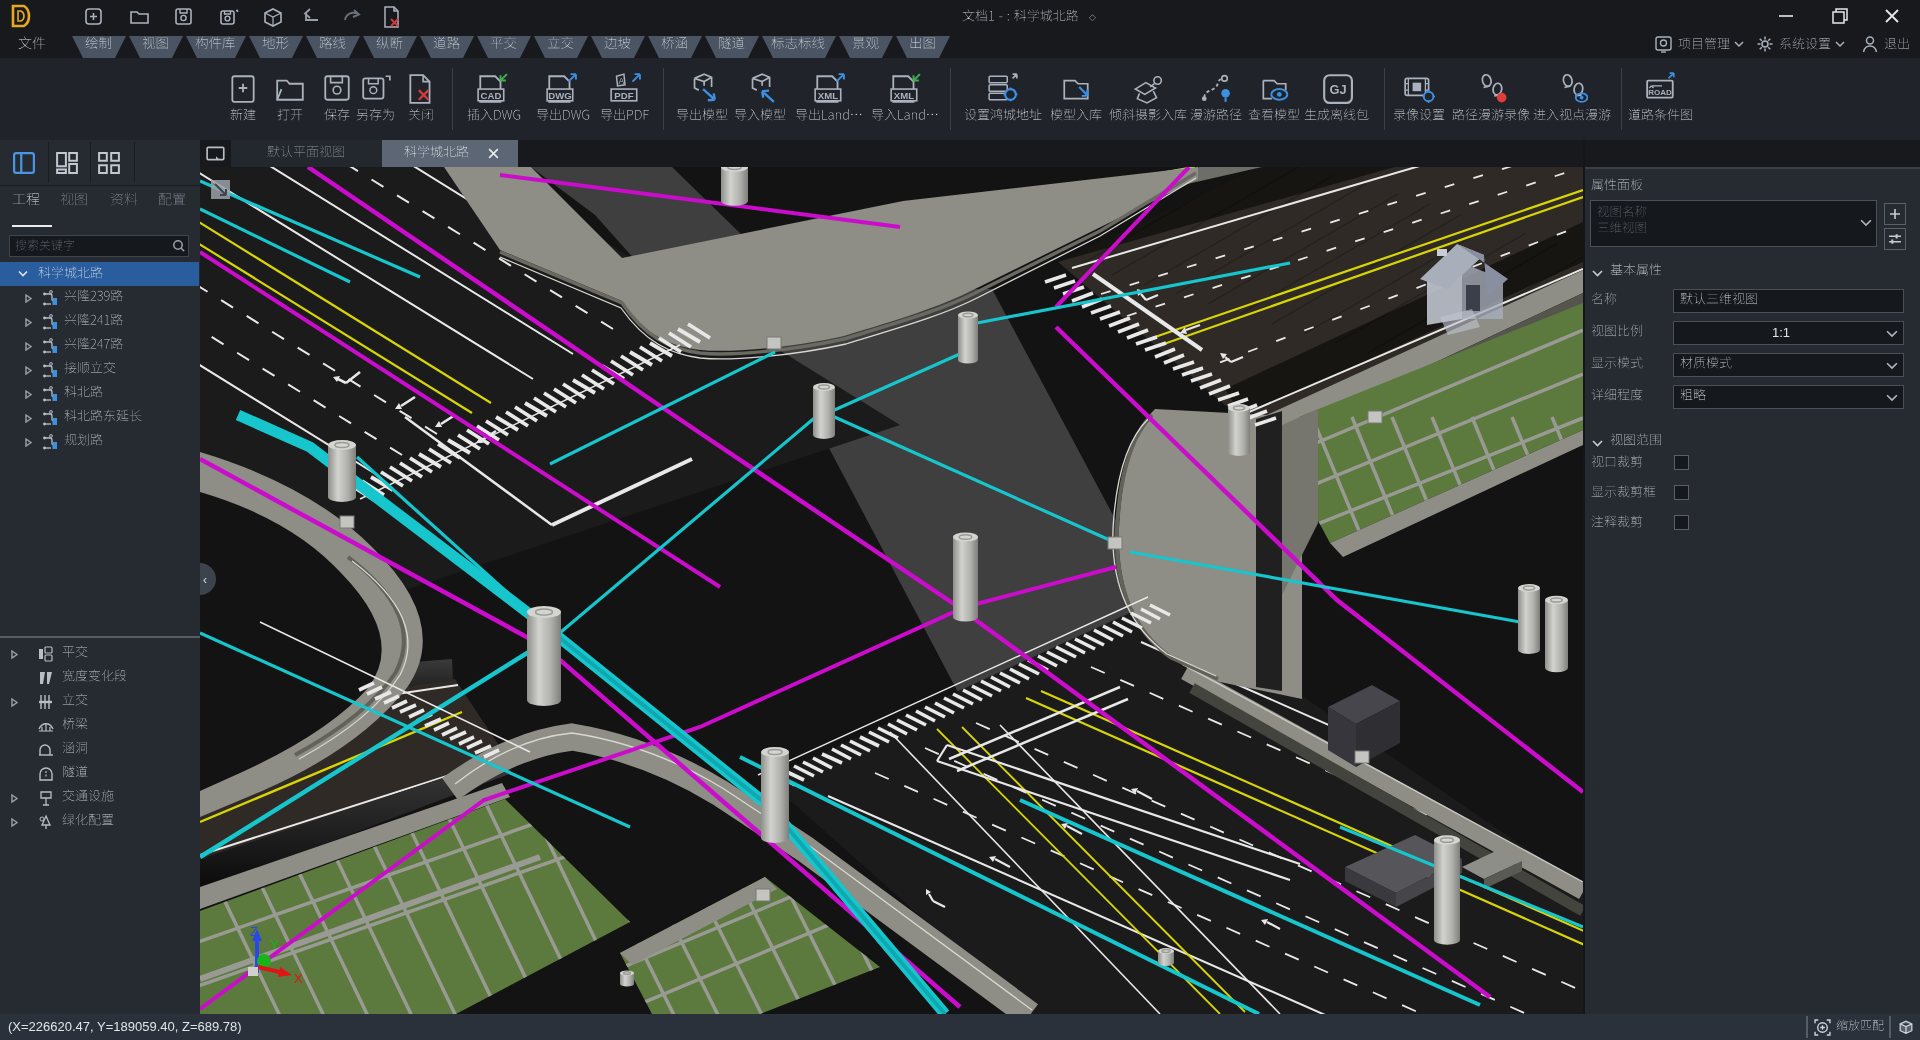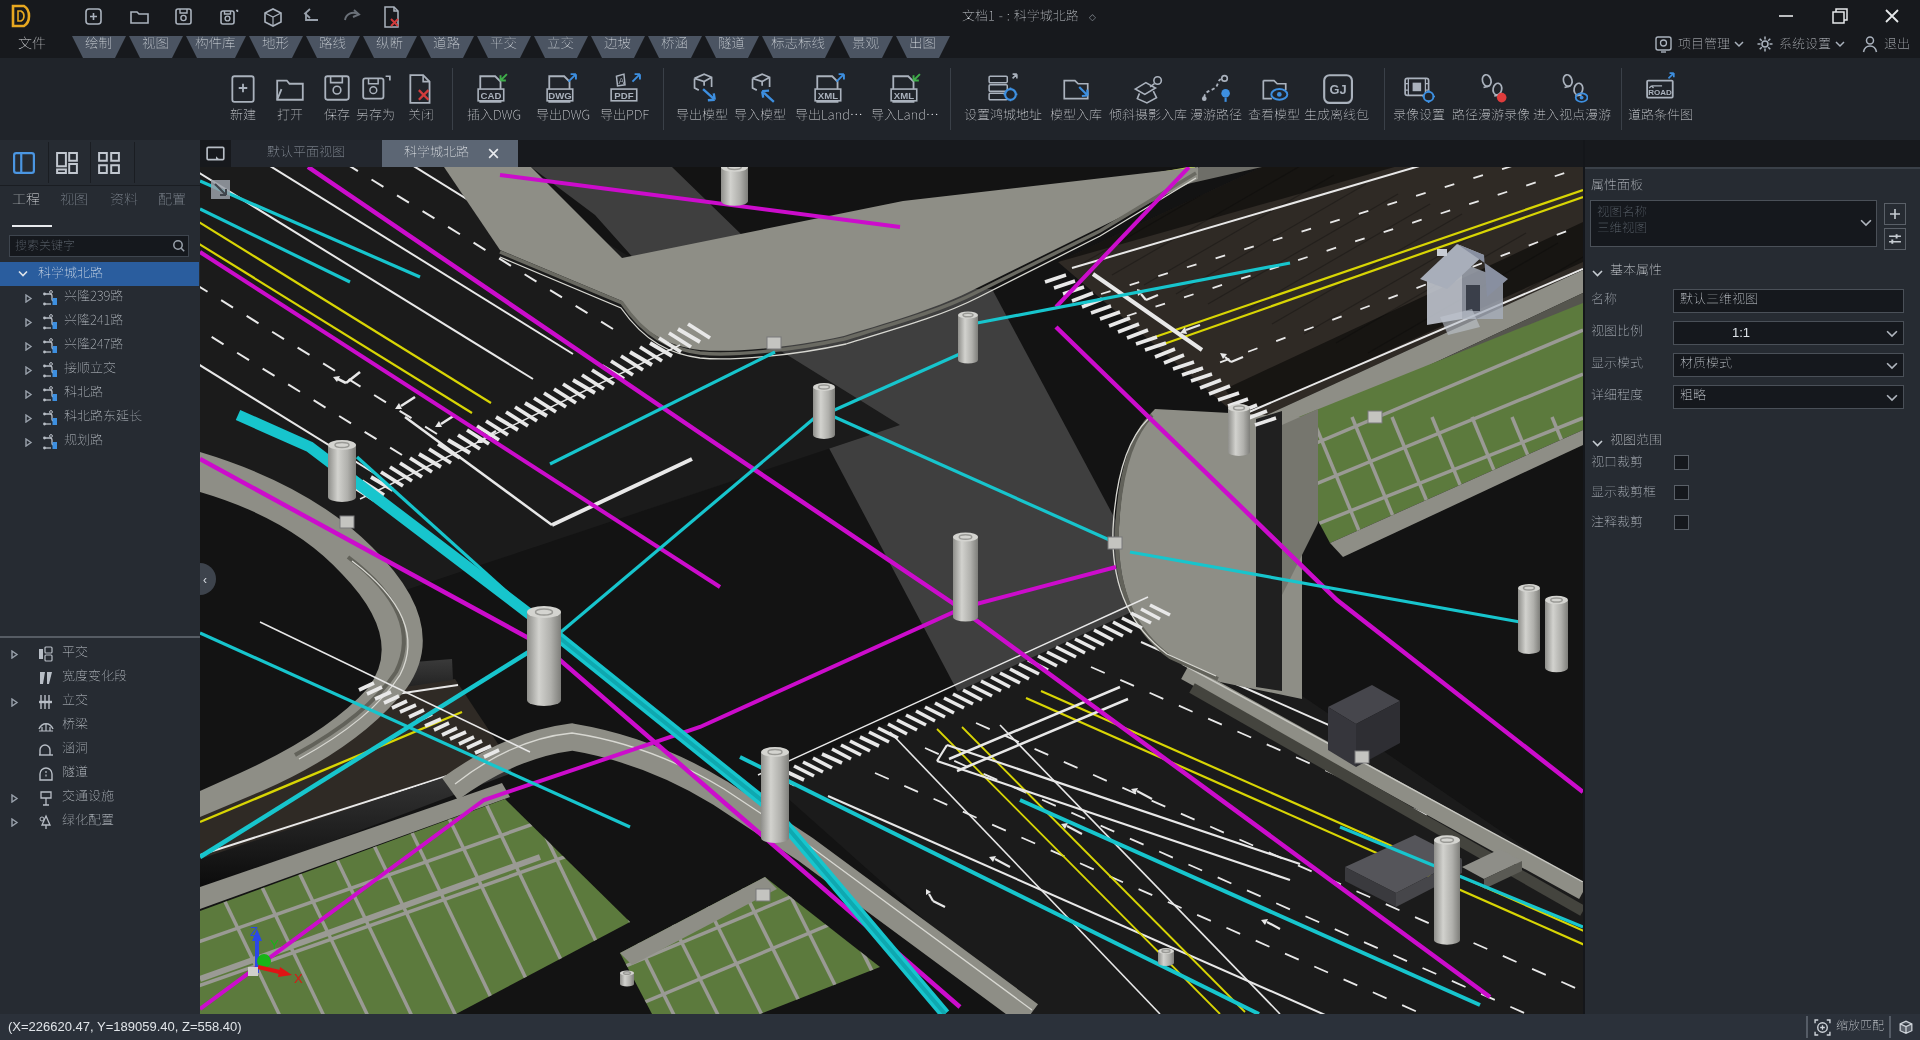--- a/index.html
+++ b/index.html
@@ -1389,21 +1389,21 @@
     </svg>
     <svg class="ct" style="left:1591px;top:324px" width="54" height="18">
       <g fill="#c8ced6" transform="translate(0,11.4)">
         <use href="#t95" x="0"></use>
         <use href="#t100" x="13"></use>
         <use href="#t163" x="26"></use>
         <use href="#t164" x="39"></use>
       </g>
     </svg>
     <div style="position:absolute;left:1673px;top:321px;width:231px;height:24px;background:#15181d;border:1px solid #4a5058;box-sizing:border-box"></div>
-    <div style="position:absolute;left:1732px;top:325px;font-size:13px;color:#dde2e8">1:1</div>
+    <div style="position:absolute;left:1772px;top:325px;font-size:13px;color:#dde2e8">1:1</div>
     <svg class="ct" style="left:1886px;top:329px" width="12" height="10" viewBox="0 0 11 9">
       <path d="M1 2l4.5 4.5L10 2" fill="none" stroke="#b0b6be" stroke-width="1.5"></path>
     </svg>
     <svg class="ct" style="left:1591px;top:356px" width="54" height="18">
       <g fill="#c8ced6" transform="translate(0,11.4)">
         <use href="#t165" x="0"></use>
         <use href="#t166" x="13"></use>
         <use href="#t67" x="26"></use>
         <use href="#t167" x="39"></use>
       </g>
@@ -1471,21 +1471,21 @@
     <svg class="ct" style="left:1591px;top:515px" width="54" height="18">
       <g fill="#c8ced6" transform="translate(0,11.4)">
         <use href="#t181" x="0"></use>
         <use href="#t182" x="13"></use>
         <use href="#t178" x="26"></use>
         <use href="#t179" x="39"></use>
       </g>
     </svg>
     <div style="position:absolute;left:1674px;top:515px;width:15px;height:15px;background:#15181d;border:1px solid #5a6068;box-sizing:border-box"></div>
     <div style="position:absolute;left:0;top:1014px;width:1920px;height:26px;background:#2b313a"></div>
-    <div style="position:absolute;left:8px;top:1019px;font-size:13px;color:#e0e4e8;font-family:'Liberation Sans',sans-serif">(X=226620.47, Y=189059.40, Z=558.40)</div>
+    <div style="position:absolute;left:8px;top:1019px;font-size:13px;color:#e0e4e8;font-family:'Liberation Sans',sans-serif">(X=226620.47, Y=189059.40, Z=689.78)</div>
     <div style="position:absolute;left:1806px;top:1016px;width:2px;height:22px;background:#555c66"></div>
     <svg class="ct" style="left:1814px;top:1019px" width="17" height="17" viewBox="0 0 16 16">
       <circle cx="8" cy="8" r="4.5" fill="none" stroke="#cfd4da" stroke-width="1.3"></circle>
       <path d="M8 5.8v4.4M5.8 8h4.4" stroke="#cfd4da" stroke-width="1.2"></path>
       <path d="M1 4V1h3M12 1h3v3M15 12v3h-3M4 15H1v-3" fill="none" stroke="#cfd4da" stroke-width="1.3"></path>
     </svg>
     <svg class="ct" style="left:1836px;top:1019px" width="50" height="17">
       <g fill="#e0e4e8" transform="translate(0,10.6)">
         <use href="#t183" x="0"></use>
         <use href="#t184" x="12"></use>

